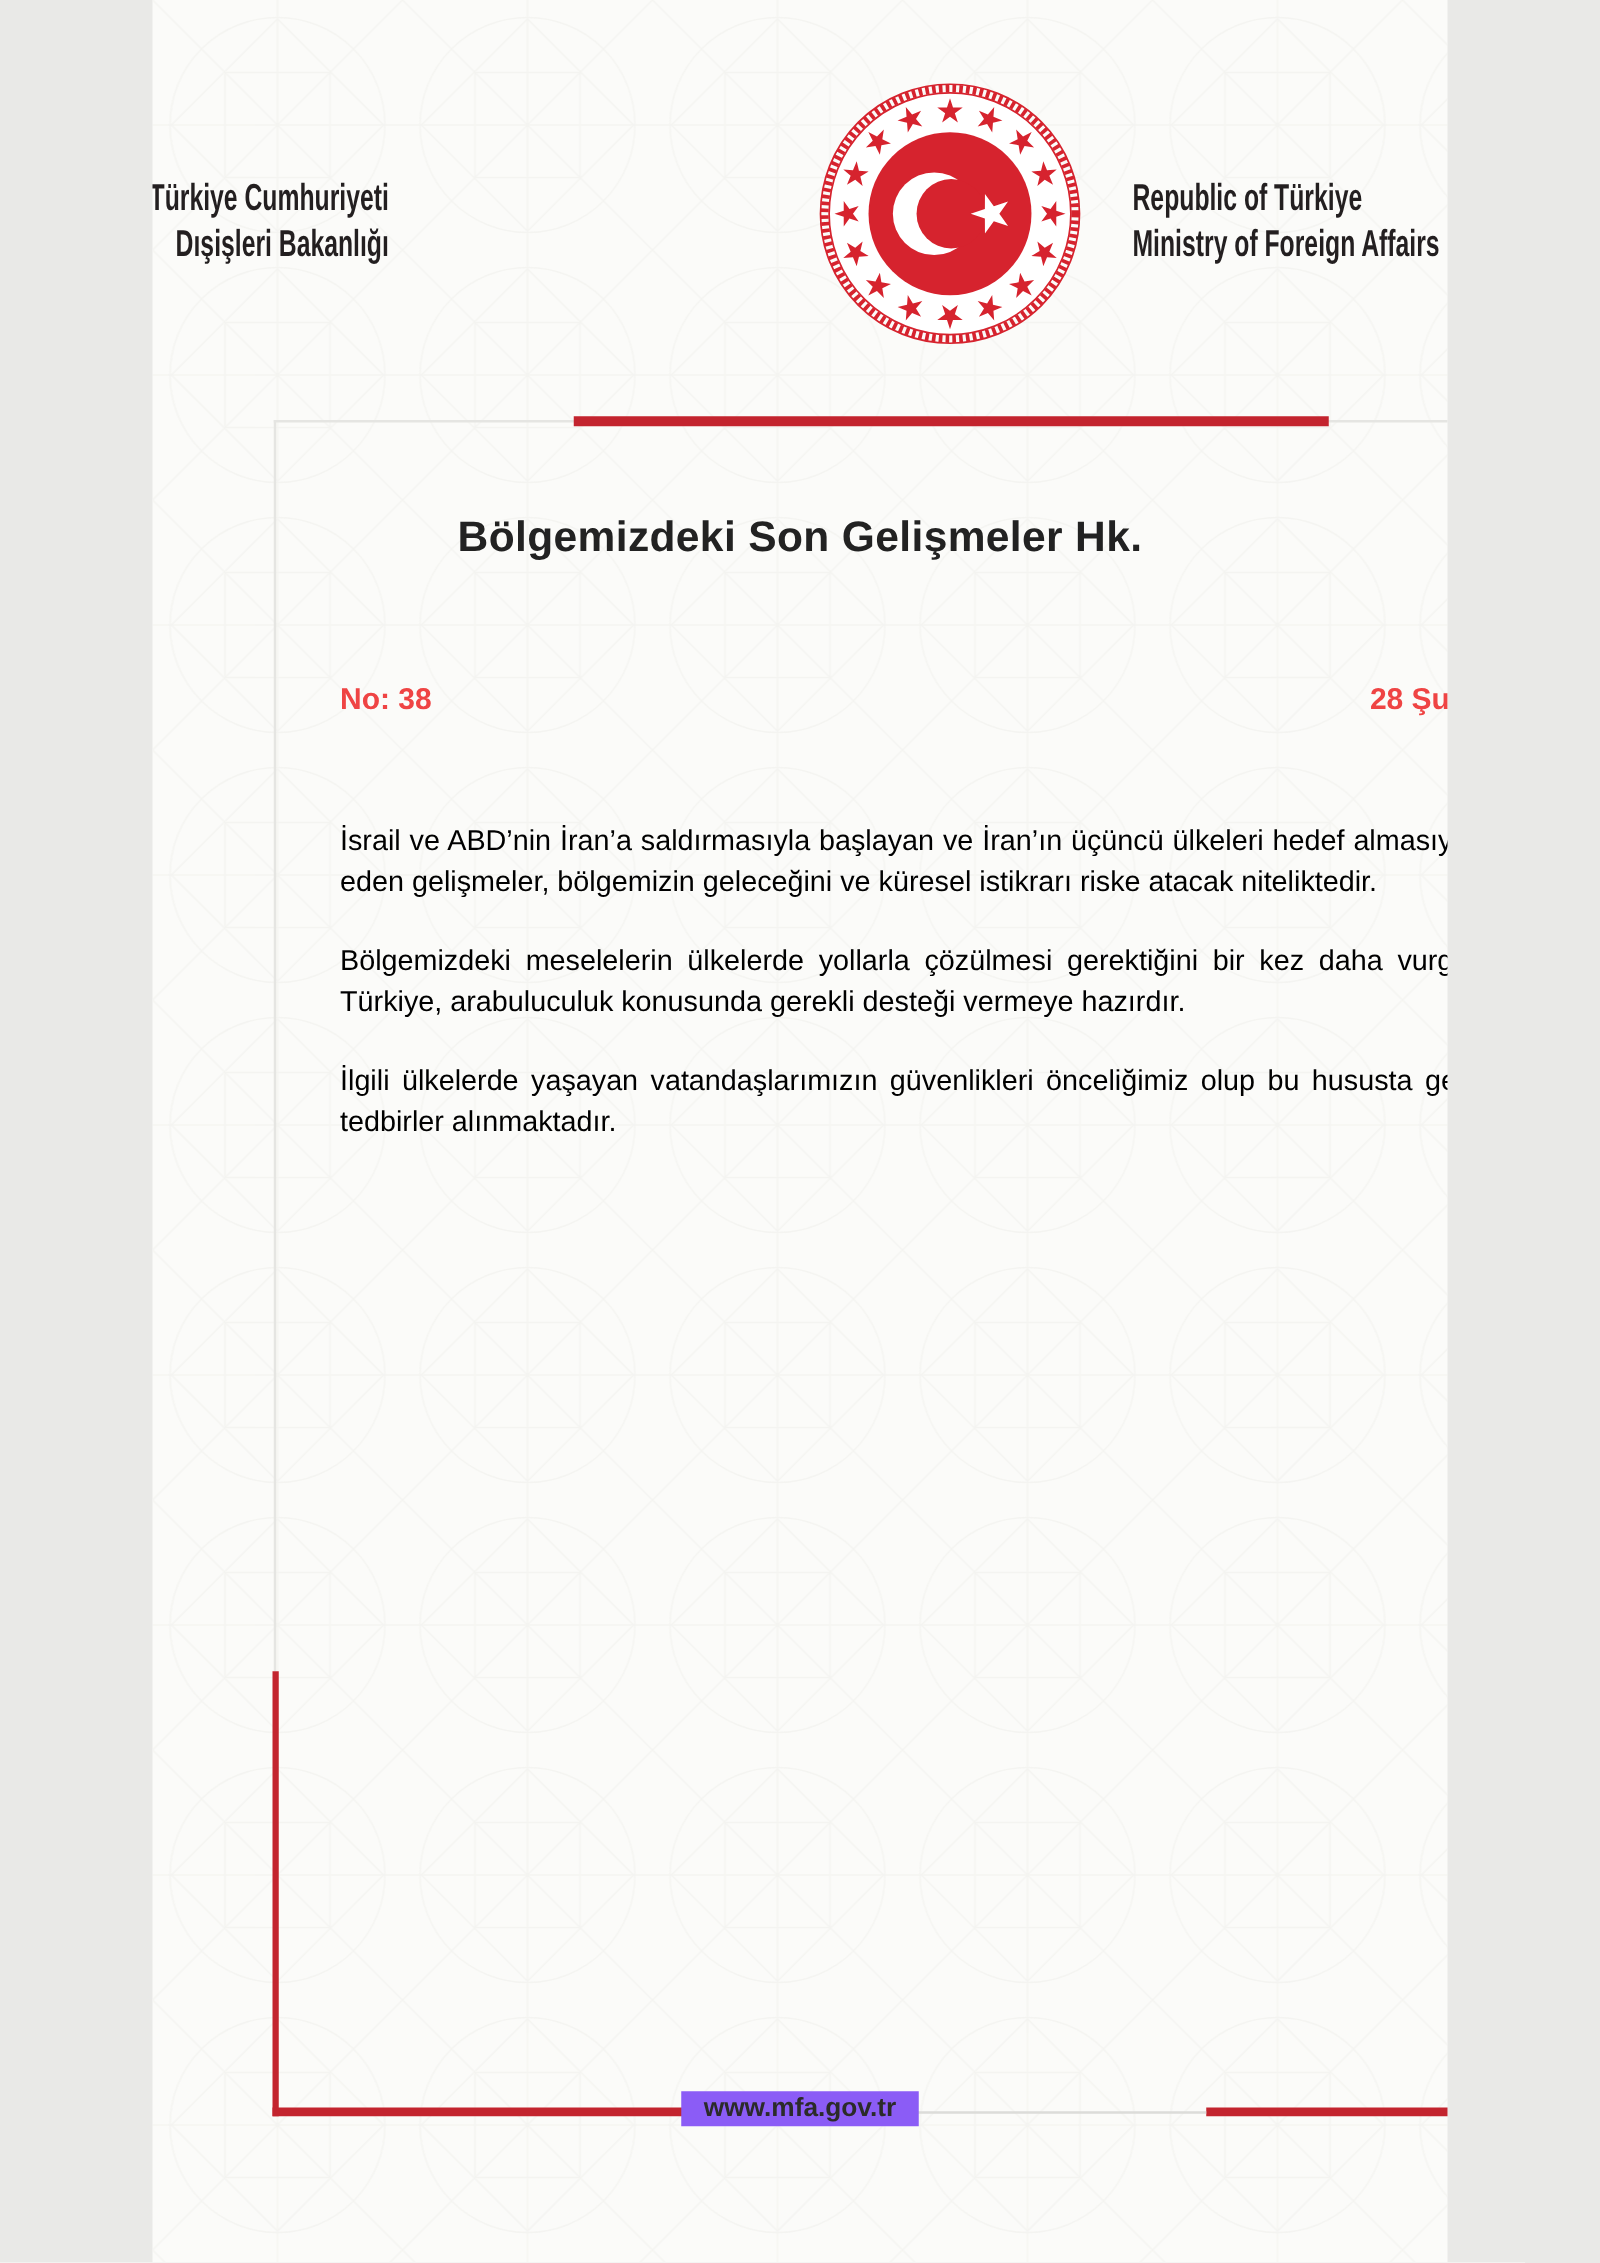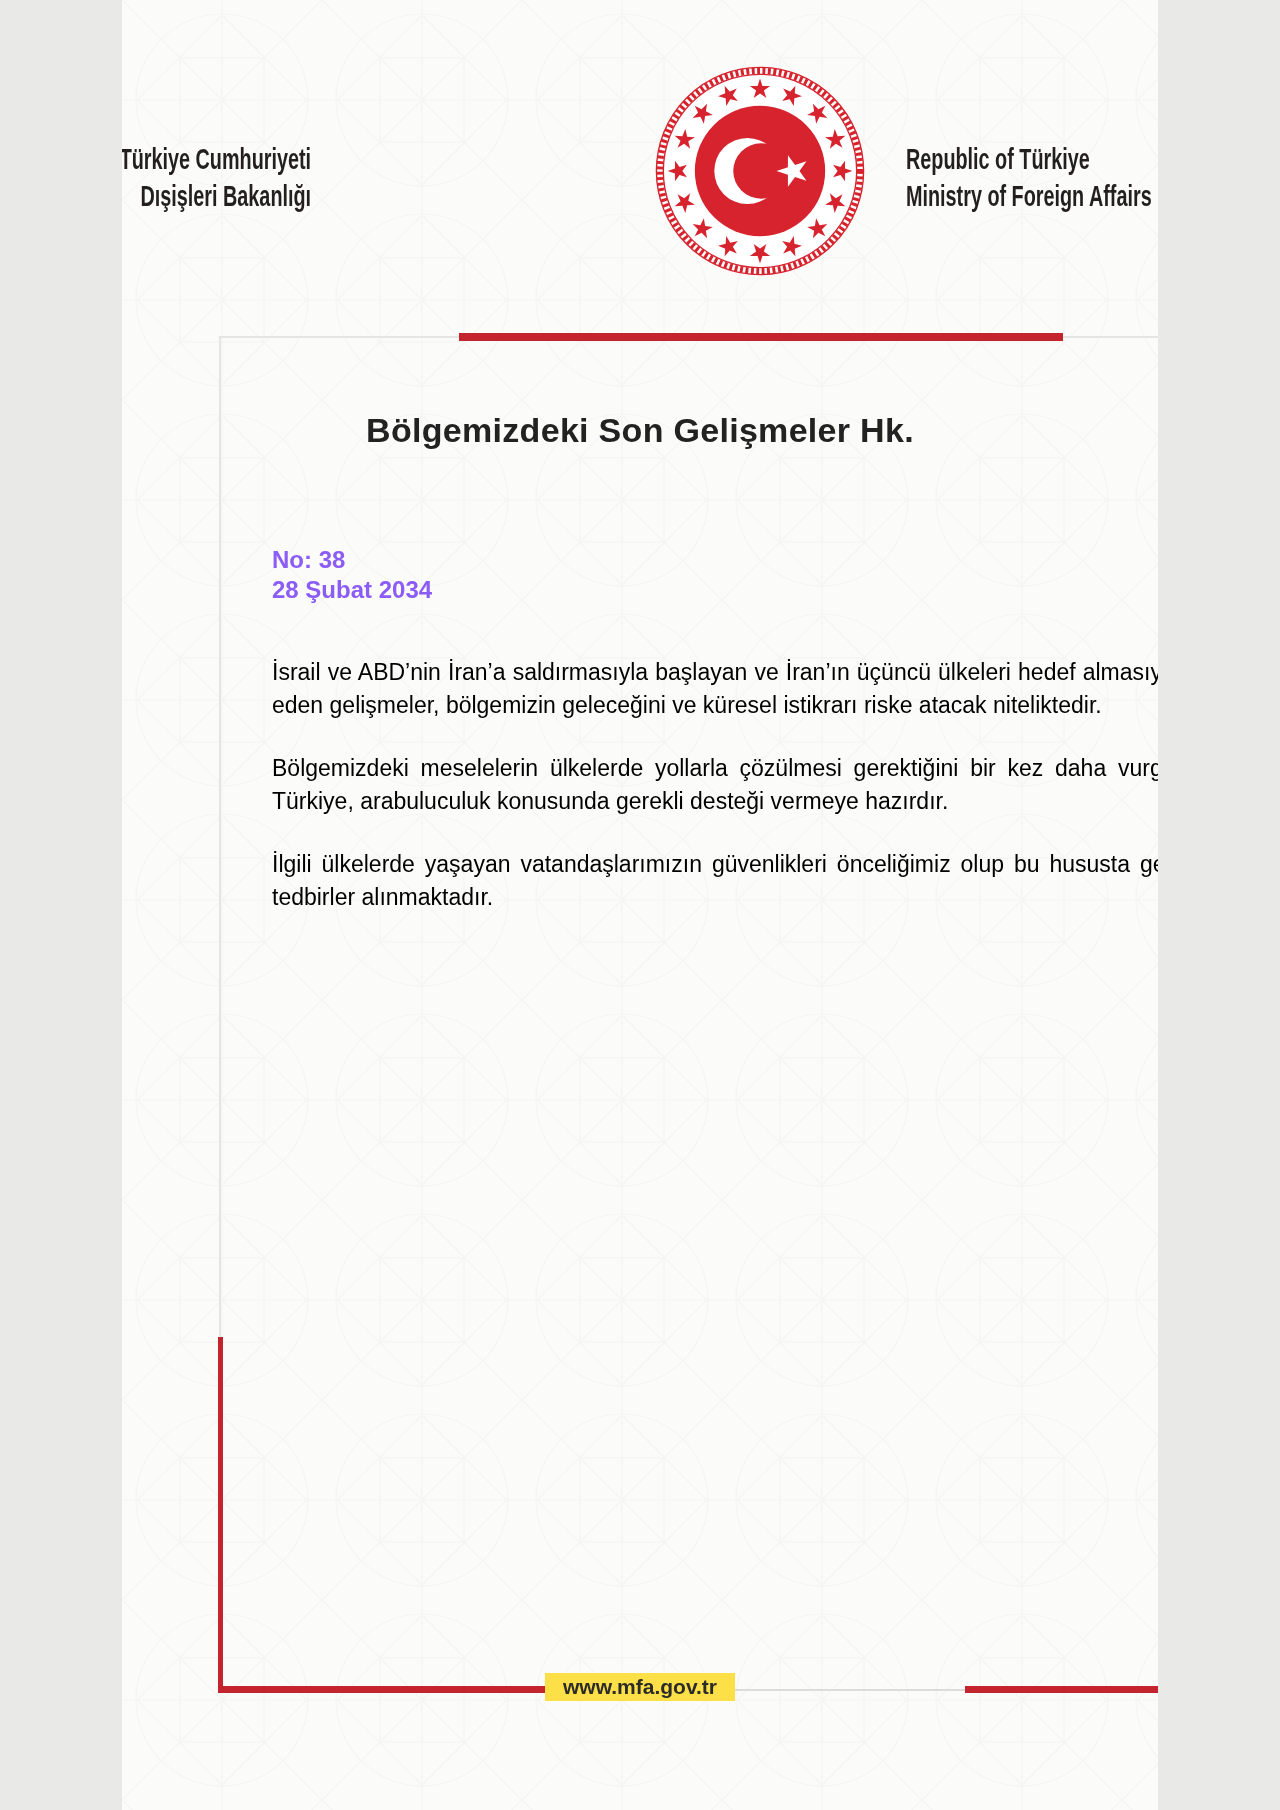--- a/index.html
+++ b/index.html
@@ -41,37 +41,37 @@
 
   
   .doc-title{
     position:absolute;z-index:2;left:0;right:0;top:408px;
     text-align:center;font-size:34px;line-height:44px;font-weight:bold;
     letter-spacing:.3px;color:#222;
   }
   .meta-row{
     position:absolute;z-index:2;left:150px;width:984px;top:545px;
     display:flex;justify-content:space-between;
-    font-size:24px;line-height:30px;font-weight:bold;color:#8b5cf6;flex-direction:column;
+    font-size:24px;line-height:30px;font-weight:bold;color:#ef4444;
   }
   .body-text{
     position:absolute;z-index:2;left:150px;width:984px;top:656px;
   }
   .body-text p{
     margin:0 0 30px 0;
     font-size:23px;line-height:33px;
     text-align:justify;color:#000000;
   }
 
   
   .site-row{
     position:absolute;z-index:2;left:0;right:0;top:1673px;
     text-align:center;font-size:21px;line-height:28px;font-weight:bold;color:#2b2b29;
   }
-  .site-row span{background:#fde047;padding:0 18px;display:inline-block;}
+  .site-row span{background:#8b5cf6;padding:0 18px;display:inline-block;}
 </style>
 </head>
 <body>
 
 <div class="page">
 
   <svg class="bg-pattern" width="1280" height="1810" aria-hidden="true">
     <defs>
       <pattern id="geo" width="200" height="200" patternUnits="userSpaceOnUse">
         <g fill="none" stroke="#EFEFEB" stroke-width="1.2">

